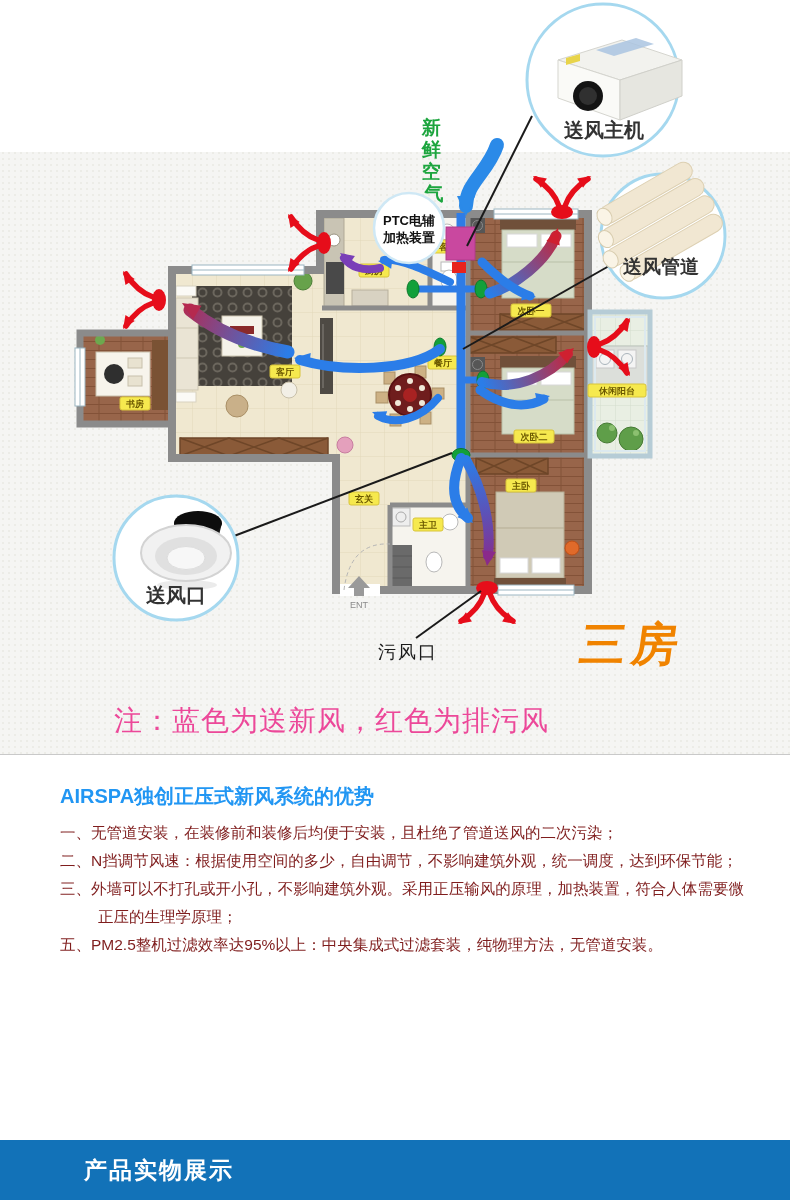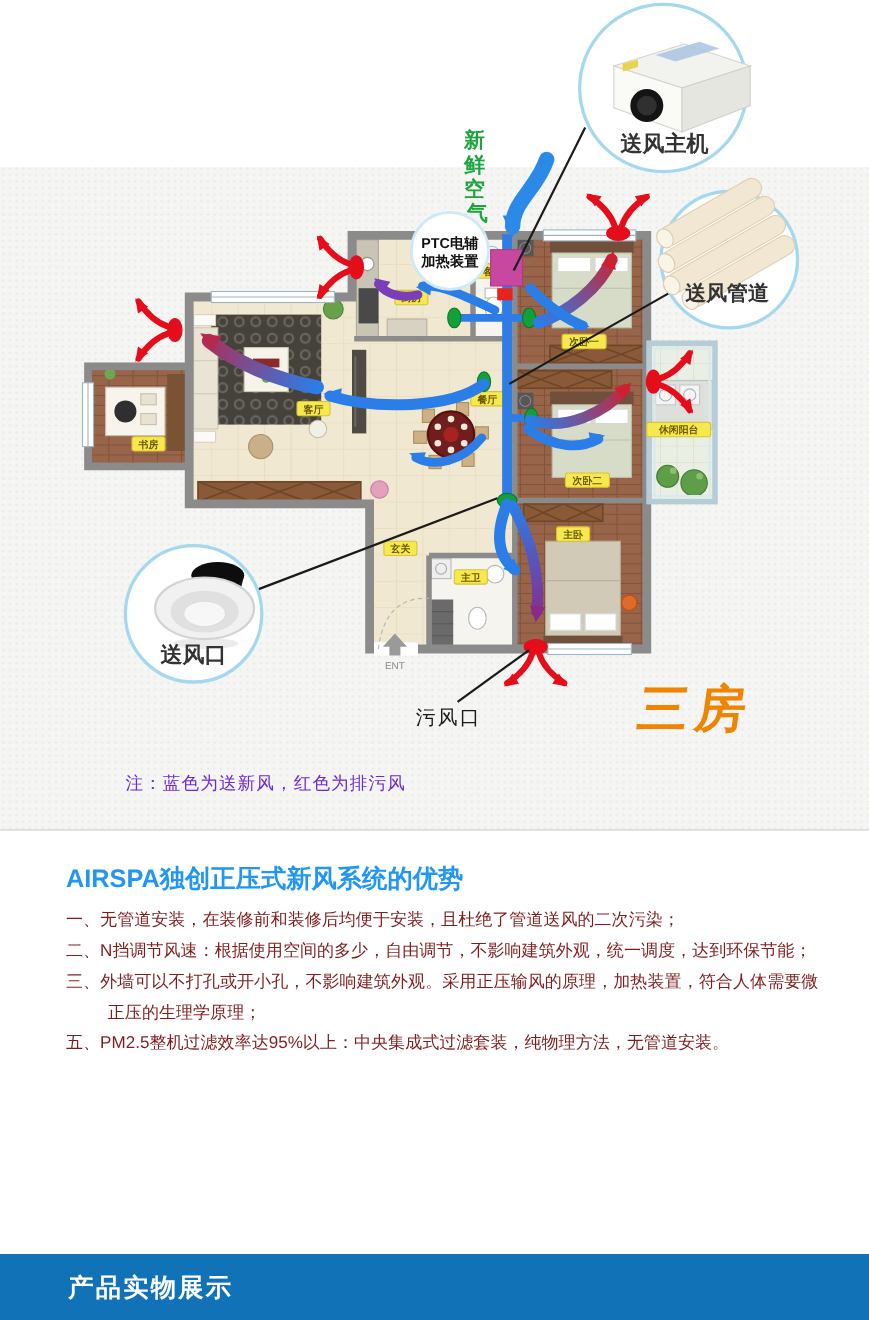--- a/index.html
+++ b/index.html
@@ -4,32 +4,32 @@
 <style>
   html,body{margin:0;padding:0;}
   body{
     width:790px;height:1200px;overflow:hidden;background:#ffffff;
     font-family:"Liberation Sans", sans-serif;
   }
   .page{position:relative;width:790px;height:1200px;background:#fff;}
   .diagram-section{position:absolute;top:0;left:0;width:790px;height:755px;}
   .note{
     position:absolute;left:114px;top:702px;
-    font-size:16px;color:#6d28d9;letter-spacing:1px;white-space:nowrap;
+    font-size:28px;color:#ec4899;letter-spacing:1px;white-space:nowrap;
   }
   .divider{position:absolute;top:754px;left:0;width:790px;height:0;border-top:1px solid #c9c9c9;}
   .advantages{position:absolute;left:60px;top:783px;width:684px;}
-  .adv-heading{margin:0 0 9px 0;font-size:23px;font-weight:bold;color:#2196f3;}
+  .adv-heading{margin:0 0 9px 0;font-size:20px;font-weight:bold;color:#2196f3;}
   .adv-item{
     font-size:15.5px;color:#7f1d1d;line-height:28px;
     padding-left:38px;text-indent:-38px;text-align:justify;
   }
   .adv-marker{display:inline;}
   .banner{position:absolute;top:1140px;left:0;width:790px;height:60px;background:#1272b8;}
-  .banner-text{color:#ffffff;font-size:23px;font-weight:bold;line-height:60px;padding-left:62px;letter-spacing:2px;}
+  .banner-text{color:#ffffff;font-size:23px;font-weight:bold;line-height:60px;padding-left:84px;letter-spacing:2px;}
   svg{display:block;}
   svg text{font-family:"Liberation Sans", sans-serif;}
 </style>
 </head>
 <body>
 
 <div class="page">
 
   <div class="diagram-section">
     <svg width="790" height="755" viewBox="0 0 790 755">

